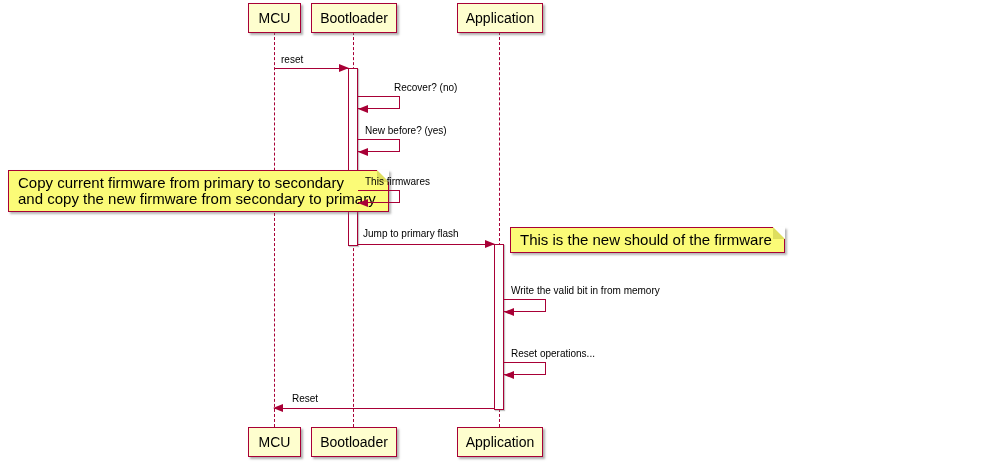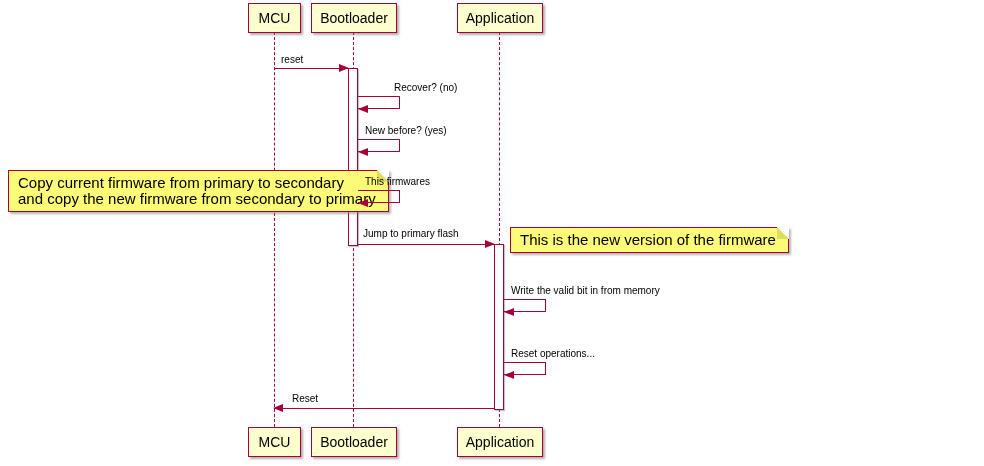--- a/index.html
+++ b/index.html
@@ -102,21 +102,21 @@
 
   <div class="note" style="left:8px; top:170px;">Copy current firmware from primary to secondary
 and copy the new firmware from secondary to primary</div>
 
   <div class="msg-label" style="left:365px; top:174px;">This firmwares</div>
   <div class="self-msg" style="left:358px; top:190px;"></div>
 
   <div class="msg-label" style="left:363px; top:226px;">Jump to primary flash</div>
   <div class="arrow to-right" style="left:358px; top:244px; width:136px;"></div>
 
-  <div class="note" style="left:510px; top:227px;">This is the new version of the firmware</div>
+  <div class="note" style="left:510px; top:227px;">This is the new should of the firmware</div>
 
   <div class="msg-label" style="left:511px; top:283px;">Write the valid bit in from memory</div>
   <div class="self-msg" style="left:504px; top:299px;"></div>
 
 
   <div class="msg-label" style="left:511px; top:346px;">Reset operations...</div>
   <div class="self-msg" style="left:504px; top:362px;"></div>
 
   <div class="msg-label" style="left:292px; top:391px;">Reset</div>
   <div class="arrow to-left" style="left:274px; top:408px; width:220px;"></div>

